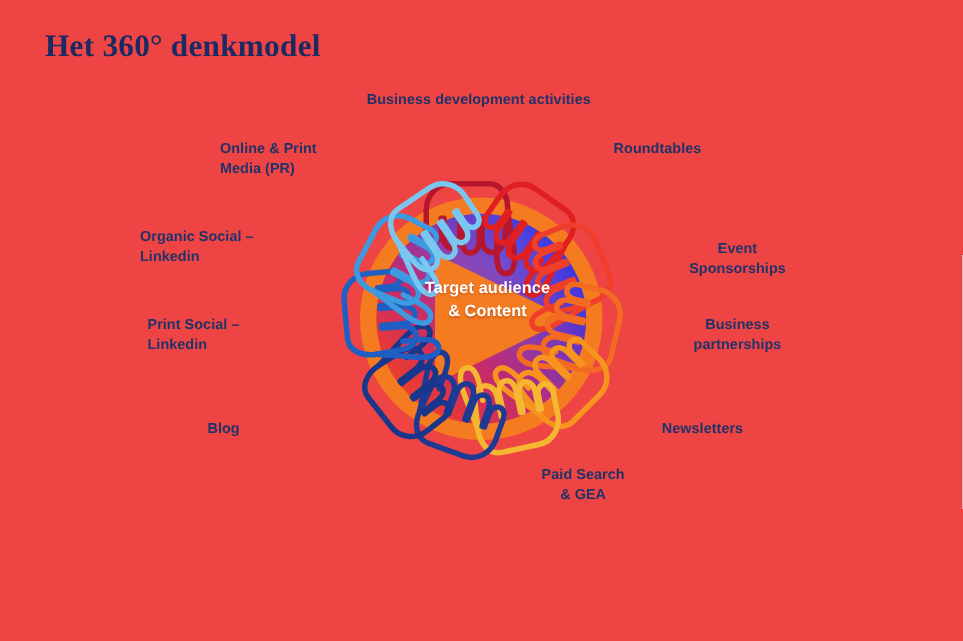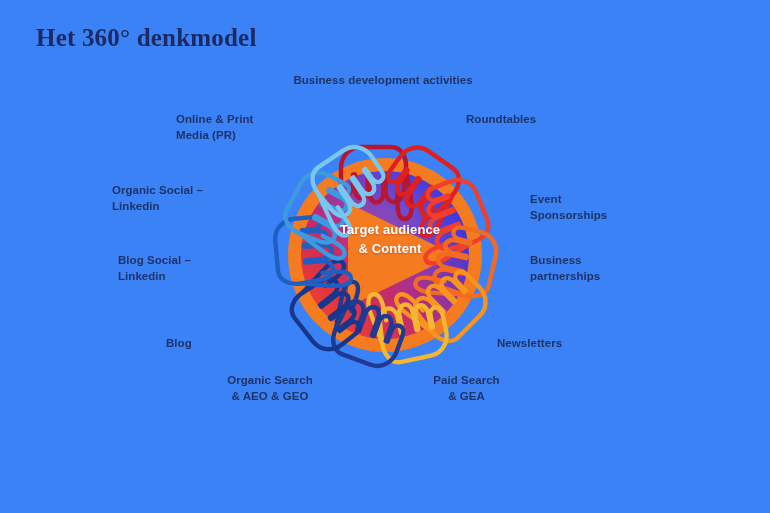--- a/index.html
+++ b/index.html
@@ -13,21 +13,21 @@
     position: relative;
     overflow: hidden;
     font-family: "Liberation Sans", sans-serif;
   }
 
   #slide {
     position: absolute;
     left: 0; top: 0;
     width: 770px;
     height: 513px;
-    background: #3b82f6;
+    background: #ef4444;
   }
 
   #page-title {
     position: absolute;
     left: 36px;
     top: 24px;
     font-family: "Liberation Serif", serif;
     font-size: 25px;
     font-weight: 700;
     color: #1b2a63;
@@ -74,21 +74,21 @@
     position: absolute;
     color: #1f3368;
     font-size: 11.5px;
     font-weight: 600;
     line-height: 15.5px;
     letter-spacing: 0.05px;
     white-space: pre-line;
   }
   .spoke-label.al-center { text-align: center; }
   .spoke-label.al-right  { }
-  .spoke-label.al-left   { text-align: left; }
+  .spoke-label.al-left   { text-align: center; }
 </style>
 </head>
 <body>
 
 <div id="slide">
 
   <div id="page-title">Het 360° denkmodel</div>
 
   <div id="diagram">
 
@@ -195,26 +195,24 @@
 Sponsorships</div>
 
     <div class="spoke-label al-left" id="lbl-affiliate-partnerships" style="left: 530px; top: 198px; width: 120px;">Business
 partnerships</div>
 
     <div class="spoke-label al-left" id="lbl-newsletters" style="left: 497px; top: 281px; width: 130px;">Newsletters</div>
 
     <div class="spoke-label al-center" id="lbl-paid-search-gea" style="left: 404px; top: 318px; width: 125px;">Paid Search
 &amp; GEA</div>
 
-    <div class="spoke-label al-center" id="lbl-organic-search-aeo-geo" style="left: 205px; top: 318px; width: 130px;">Organic Search
-&amp; AEO &amp; GEO</div>
 
     <div class="spoke-label al-right" id="lbl-blog" style="left: 166px; top: 281px; width: 70px;">Blog</div>
 
-    <div class="spoke-label al-right" id="lbl-paid-social-linkedin" style="left: 118px; top: 198px; width: 118px;">Blog Social –
+    <div class="spoke-label al-right" id="lbl-paid-social-linkedin" style="left: 118px; top: 198px; width: 118px;">Print Social –
 Linkedin</div>
 
     <div class="spoke-label al-right" id="lbl-organic-social-linkedin" style="left: 112px; top: 128px; width: 124px;">Organic Social –
 Linkedin</div>
 
     <div class="spoke-label al-right" id="lbl-online-print-media-pr" style="left: 176px; top: 57px; width: 116px;">Online &amp; Print
 Media (PR)</div>
 
   </div>
 </div>

